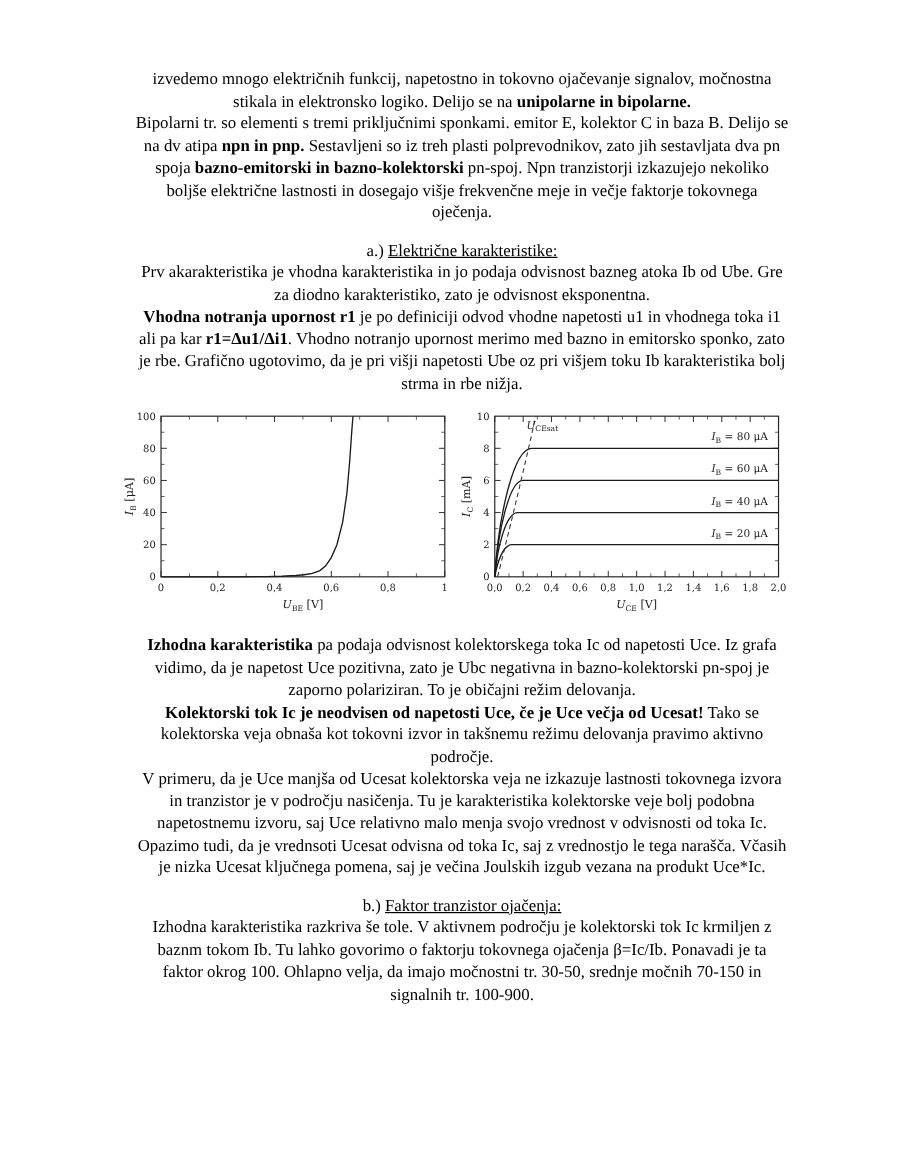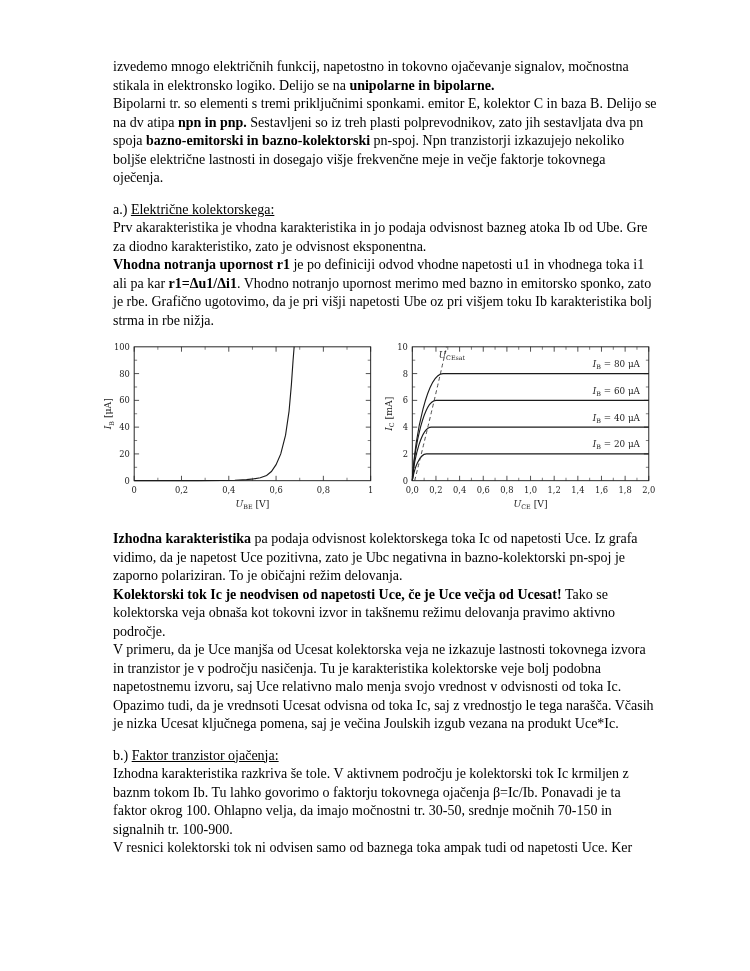--- a/index.html
+++ b/index.html
@@ -2,21 +2,21 @@
 <html><head>
 <meta charset="utf-8">
 <style>
   html,body{margin:0;padding:0;}
   body{
     width:750px;height:971px;overflow:hidden;background:#ffffff;color:#000000;
     font-family:"Liberation Serif","DejaVu Serif",serif;
     font-size:14px;line-height:18.5px;
   }
   .sheet{box-sizing:border-box;width:750px;height:971px;padding:58px 93px 20px 113px;}
-  p{margin:0;}
+  p{margin:0;text-align:center;}
   .heading{margin-top:13px;}
   .heading .u{text-decoration:underline;}
   b{font-weight:bold;}
   .figures{display:flex;gap:2px;margin:7px 0 18px -13px;align-items:flex-start;}
   .fig{display:block;background:#ffffff;}
   .fig .frame{fill:none;stroke:#222222;stroke-width:1;}
   .fig .tickpath{fill:none;stroke:#222222;stroke-width:0.8;}
   .fig .tickpath.minor{stroke-width:0.6;}
   .fig .curve{fill:none;stroke:#1b1b1b;stroke-width:1.15;}
   .fig .satline{fill:none;stroke:#333333;stroke-width:0.9;stroke-dasharray:4 3;}
@@ -27,21 +27,21 @@
   .sym{font-style:italic;}
   .sub{font-size:6.5px;}
 </style>
 </head>
 <body>
 
 <div class="sheet">
 
   <p class="para"><span>izvedemo mnogo električnih funkcij, napetostno in tokovno ojačevanje signalov, močnostna stikala in elektronsko logiko. Delijo se na </span><b>unipolarne in bipolarne.</b><br><span>Bipolarni tr. so elementi s tremi priključnimi sponkami. emitor E, kolektor C in baza B. Delijo se na dv atipa </span><b>npn in pnp.</b><span> Sestavljeni so iz treh plasti polprevodnikov, zato jih sestavljata dva pn spoja </span><b>bazno-emitorski in bazno-kolektorski</b><span> pn-spoj. Npn tranzistorji izkazujejo nekoliko boljše električne lastnosti in dosegajo višje frekvenčne meje in večje faktorje tokovnega oječenja.</span></p>
 
-  <p class="heading"><span>a.) </span><span class="u">Električne kolektorskega:</span></p>
+  <p class="heading"><span>a.) </span><span class="u">Električne karakteristike:</span></p>
 
   <p class="para"><span>Prv akarakteristika je vhodna karakteristika in jo podaja odvisnost bazneg atoka Ib od Ube. Gre za diodno karakteristiko, zato je odvisnost eksponentna.</span><br><b>Vhodna notranja upornost r1</b><span> je po definiciji odvod vhodne napetosti u1 in vhodnega toka i1 ali pa kar </span><b>r1=Δu1/Δi1</b><span>. Vhodno notranjo upornost merimo med bazno in emitorsko sponko, zato je rbe. Grafično ugotovimo, da je pri višji napetosti Ube oz pri višjem toku Ib karakteristika bolj strma in rbe nižja.</span></p>
 
   <div class="figures">
 
     <svg class="fig" width="288" height="175" viewBox="0 0 288 175" xmlns="http://www.w3.org/2000/svg">
       <g>
         <rect class="frame" x="35" y="8" width="242" height="137"></rect>
         <path class="tickpath" d="M35 145v-5M83.4 145v-5M131.8 145v-5M180.2 145v-5M228.6 145v-5M277 145v-5M35 8v5M83.4 8v5M131.8 8v5M180.2 8v5M228.6 8v5M277 8v5M35 35.4h5M35 62.8h5M35 90.2h5M35 117.6h5M277 35.4h-5M277 62.8h-5M277 90.2h-5M277 117.6h-5"></path>
         <path class="tickpath minor" d="M59.2 145v-3M107.6 145v-3M156 145v-3M204.4 145v-3M252.8 145v-3M59.2 8v3M107.6 8v3M156 8v3M204.4 8v3M252.8 8v3M35 21.7h3M35 49.1h3M35 76.5h3M35 103.9h3M35 131.3h3M277 21.7h-3M277 49.1h-3M277 76.5h-3M277 103.9h-3M277 131.3h-3"></path>
@@ -114,15 +114,14 @@
 
   </div>
 
   <p class="para"><b>Izhodna karakteristika</b><span> pa podaja odvisnost kolektorskega toka Ic od napetosti Uce. Iz grafa vidimo, da je napetost Uce pozitivna, zato je Ubc negativna in bazno-kolektorski pn-spoj je zaporno polariziran. To je običajni režim delovanja.</span><br><b>Kolektorski tok Ic je neodvisen od napetosti Uce, če je Uce večja od Ucesat!</b><span> Tako se kolektorska veja obnaša kot tokovni izvor in takšnemu režimu delovanja pravimo aktivno področje.</span><br><span>V primeru, da je Uce manjša od Ucesat kolektorska veja ne izkazuje lastnosti tokovnega izvora in tranzistor je v področju nasičenja. Tu je karakteristika kolektorske veje bolj podobna napetostnemu izvoru, saj Uce relativno malo menja svojo vrednost v odvisnosti od toka Ic. Opazimo tudi, da je vrednsoti Ucesat odvisna od toka Ic, saj z vrednostjo le tega narašča. Včasih je nizka Ucesat ključnega pomena, saj je večina Joulskih izgub vezana na produkt Uce*Ic.</span></p>
 
   <p class="heading"><span>b.) </span><span class="u">Faktor tranzistor ojačenja:</span></p>
 
   <p class="para"><span>Izhodna karakteristika razkriva še tole. V aktivnem področju je kolektorski tok Ic krmiljen z baznm tokom Ib. Tu lahko govorimo o faktorju tokovnega ojačenja β=Ic/Ib. Ponavadi je ta faktor okrog 100. Ohlapno velja, da imajo močnostni tr. 30-50, srednje močnih 70-150 in signalnih tr. 100-900.</span></p>
 
 
-  <p class="para"><span>V resnici kolektorski tok ni odvisen samo od baznega toka ampak tudi od napetosti Uce. Ker</span></p>
 
 </div>
 
 </body></html>

